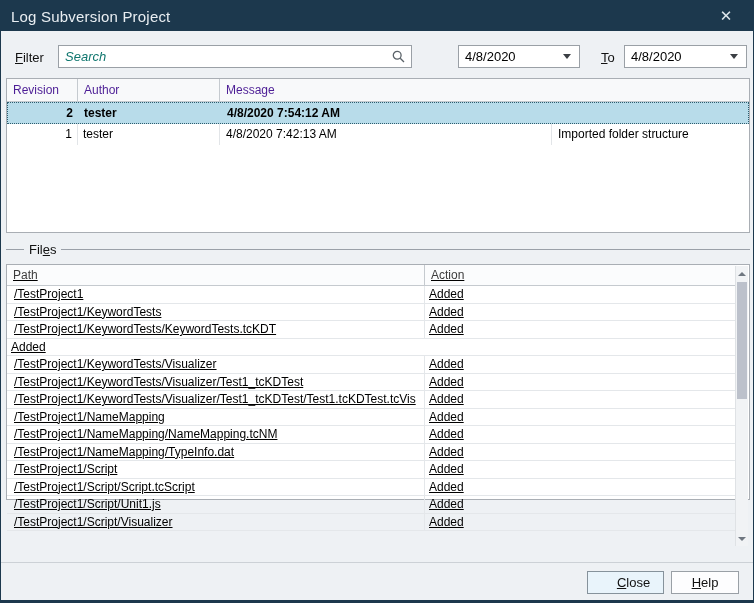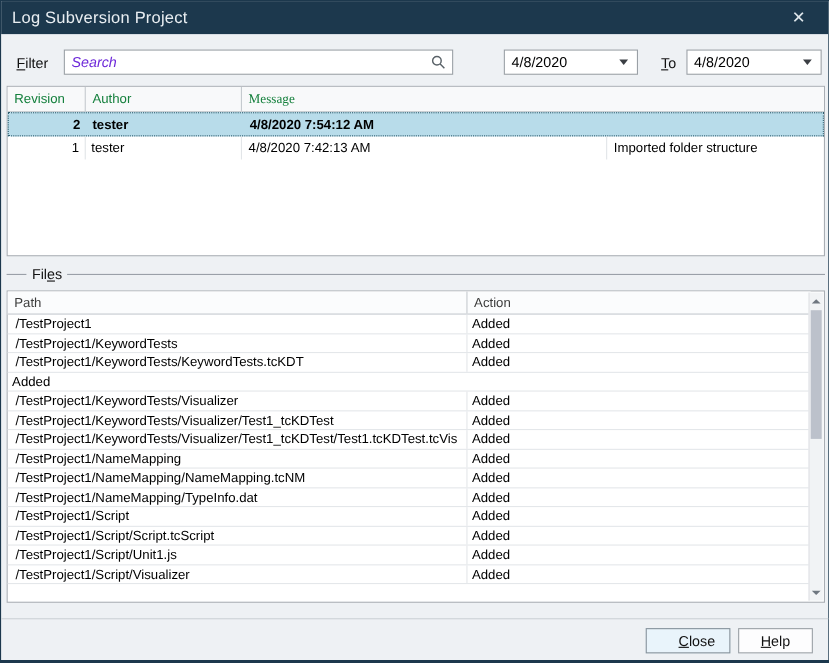--- a/index.html
+++ b/index.html
@@ -22,21 +22,21 @@
     cursor:default;
   }
   
   .lbl { font-size:13px; color:#111; white-space:nowrap; }
   .lbl u { text-decoration:underline; }
   .filter-label { position:absolute; left:14px; top:49px; }
   .searchbox {
     position:absolute; left:57px; top:44px; width:354px; height:23px;
     background:#fff; border:1px solid #9aa0a6; display:flex; align-items:center;
   }
-  .searchbox .ph { flex:1; font-size:13px; font-style:italic; color:#6d28d9; padding-left:6px; }
+  .searchbox .ph { flex:1; font-size:13px; font-style:italic; color:#0f766e; padding-left:6px; }
   .searchbox .mag { width:13px; height:13px; margin-right:6px; }
   .from-label { position:absolute; left:430px; top:49px;margin-top:43px; }
   .to-label   { position:absolute; left:600px; top:49px; }
   .combo {
     position:absolute; top:44px; height:23px; background:#fff;
     border:1px solid #9aa0a6; display:flex; align-items:center;
   }
   .combo.from { left:457px; width:122px; }
   .combo.to   { left:623px; width:123px; }
   .combo .val { flex:1; font-size:13px; color:#000; padding-left:6px; }
@@ -45,24 +45,24 @@
     border-left:4px solid transparent; border-right:4px solid transparent;
     border-top:5px solid #3b3f44;
   }
   
   .rev-table {
     position:absolute; left:5px; top:77px; width:744px; height:155px;
     background:#fff; border:1px solid #a9aeb4;
   }
   .rev-header { display:flex; height:23px; background:#f8f9fa; border-bottom:1px solid #c5cacf; }
   .rev-header .hc {
-    font-size:12px; color:#15803d; line-height:22px; padding-left:6px;
+    font-size:12px; color:#4c1d95; line-height:22px; padding-left:6px;
     border-right:1px solid #c5cacf;
   }
-  .hc.c1 { width:71px; } .hc.c2 { width:142px; } .hc.c3 { width:332px; } .hc.c4 { flex:1; border-right:none;font-family:Liberation Serif, serif; }
+  .hc.c1 { width:71px; } .hc.c2 { width:142px; } .hc.c3 { width:332px; } .hc.c4 { flex:1; border-right:none; }
   .rev-row { display:flex; height:21px; font-size:12px; color:#000; align-items:center; }
   .rev-row .rc { height:100%; line-height:20px; overflow:hidden; white-space:nowrap; }
   .rc.c1 { width:71px; text-align:right; padding-right:5px; border-right:1px solid #e2e5e8; }
   .rc.c2 { width:142px; padding-left:5px; border-right:1px solid #e2e5e8; }
   .rc.c3 { width:332px; padding-left:6px; border-right:1px solid #e2e5e8; }
   .rc.c4 { flex:1; padding-left:6px; border-right:none; }
   .rev-row.selected {
     background:#b8dcea; font-weight:bold;
     border:1px dotted #2e5d6e; height:22px;
   }
@@ -71,22 +71,22 @@
   .group-caption {
     position:absolute; left:5px; top:241px; width:744px; height:15px;
     display:flex; align-items:center;
   }
   .gline { height:1px; background:#9aa0a8; }
   .gline.short { width:18px; }
   .gline.long { flex:1; }
   .group-caption .lbl { padding:0 5px; font-size:13px; }
   
   .files-table {
-    position:absolute; left:5px; top:263px; width:744px; height:284px;
-    background:#fff; border:1px solid #a9aeb4;
+    position:absolute; left:5px; top:263px; width:744px; height:236px;
+    background:#fff; border:1px solid #a9aeb4;text-decoration:underline;
   }
   .files-header { display:flex; height:21px; background:#fbfcfd; border-bottom:1px solid #c5cacf; width:730px; }
   .files-header .hc { line-height:20px; font-size:12px; color:#3c3c3c; padding-left:6px; }
   .hc.f1 { width:418px; border-right:1px solid #c5cacf; }
   .hc.f2 { flex:1; border-right:none; }
   .frow { display:flex; height:17.5px; width:730px; border-bottom:1px solid #e4e7ea; }
   .frow .fpath {
     width:418px; font-size:12px; color:#000; line-height:16.5px;
     padding-left:7px; border-right:1px solid #e4e7ea;
     white-space:nowrap; overflow:hidden;

